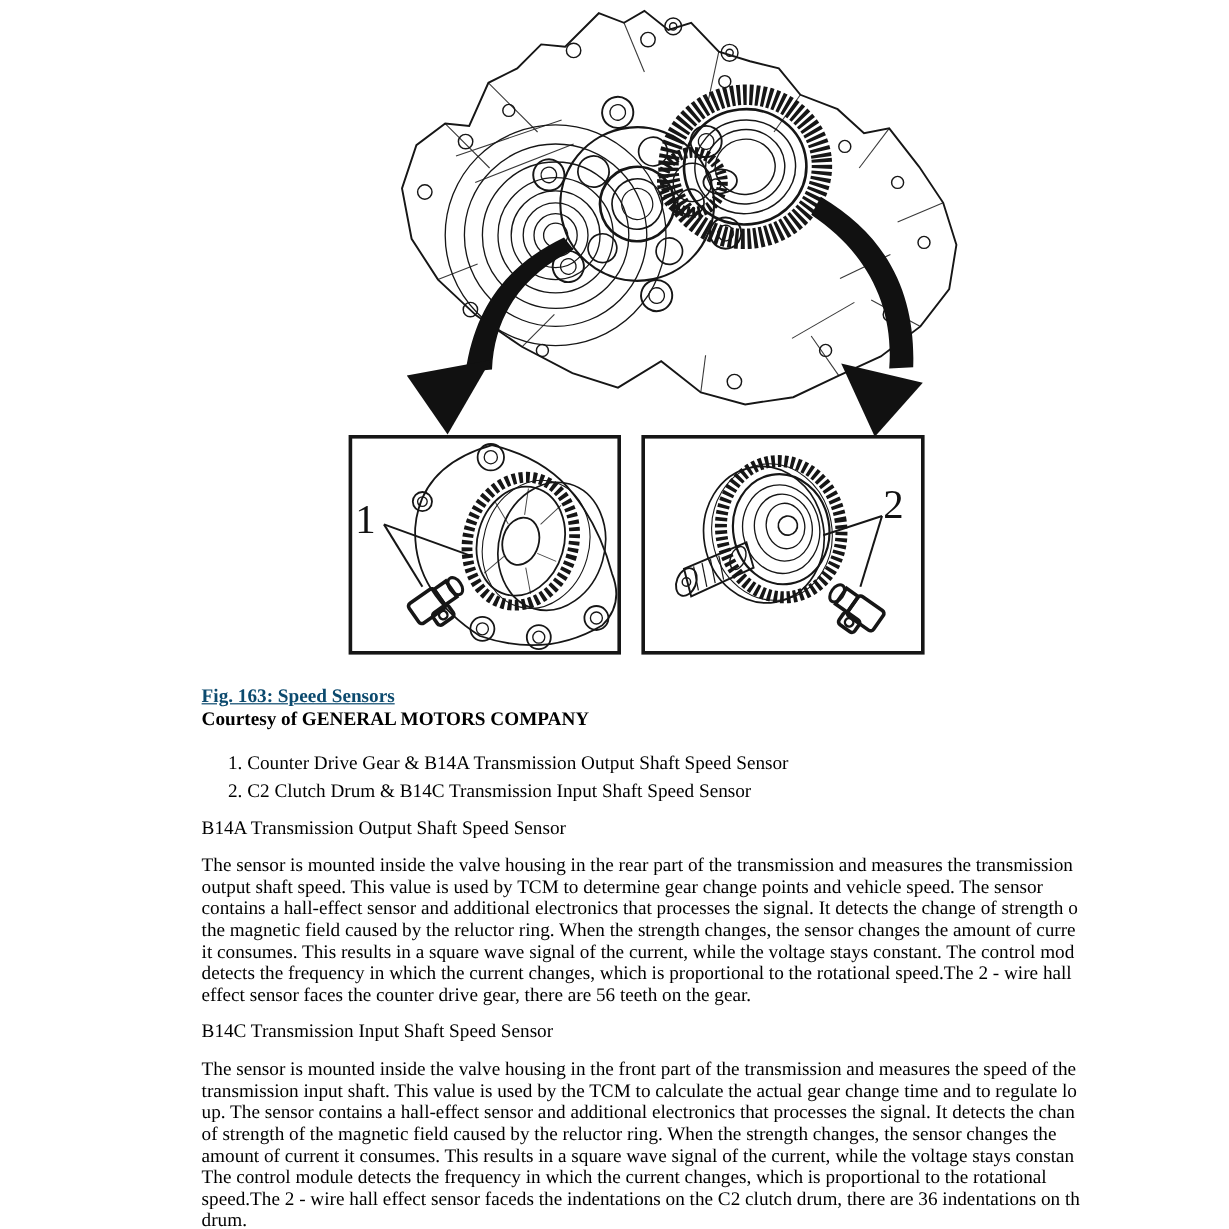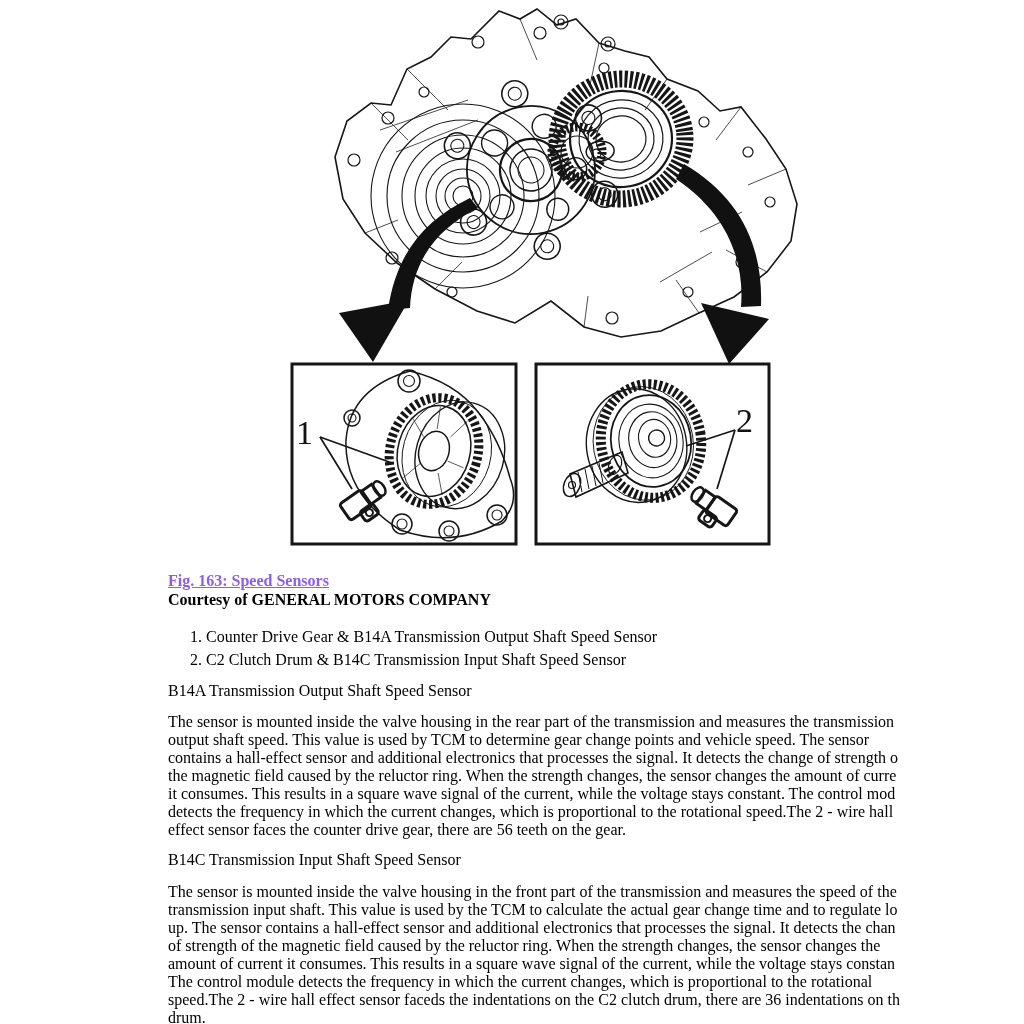--- a/index.html
+++ b/index.html
@@ -5,21 +5,21 @@
   html,body{margin:0;padding:0;}
   body{
     width:1024px;height:1024px;overflow:hidden;background:#ffffff;
     font-family:"Liberation Serif",serif;color:#000;position:relative;
   }
   .figure-wrap{position:absolute;left:0;top:0;width:1024px;height:560px;}
   svg .ln{stroke:#161616;fill:none;}
   .text-col{position:absolute;left:168px;top:571px;width:900px;}
   .fig-link{
     display:inline-block;font-weight:bold;font-size:16px;line-height:19px;
-    color:#8b5cf6;text-decoration:underline;cursor:pointer;white-space:nowrap;
+    color:#0c4a6e;text-decoration:underline;cursor:pointer;white-space:nowrap;
   }
   .courtesy{font-weight:bold;font-size:16px;line-height:19px;white-space:nowrap;}
   .legend{margin-top:16px;padding-left:22px;}
   .legend-item{font-size:16px;line-height:23px;white-space:nowrap;}
   .sec-heading{margin-top:12px;font-size:16px;line-height:18px;white-space:nowrap;}
   .sec-heading.first{margin-top:11px;}
   .para{margin-top:13px;}
   .para.second{margin-top:14px;}
   .para-line{font-size:16px;line-height:18px;white-space:nowrap;}
   .callout-num{font-family:"Liberation Serif",serif;font-size:34px;fill:#111;}

